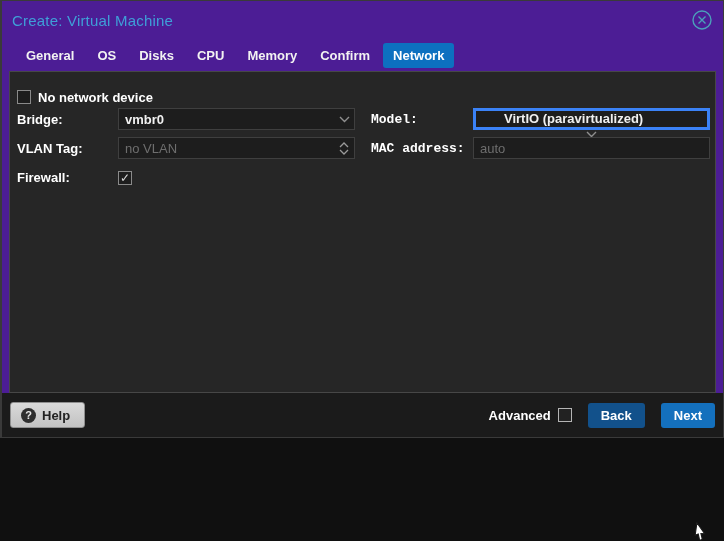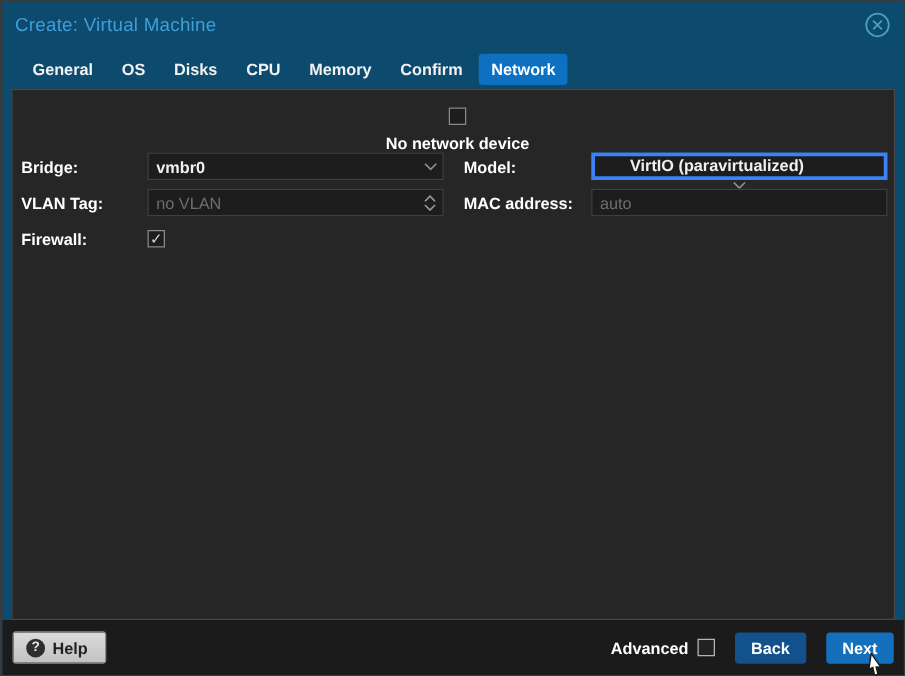--- a/index.html
+++ b/index.html
@@ -3,22 +3,22 @@
 <meta charset="utf-8">
 <style>
   * { box-sizing: border-box; margin: 0; padding: 0; }
   html, body { width: 724px; height: 541px; overflow: hidden; }
   body {
     font-family: "Liberation Sans", sans-serif;
     background: #101010;
   }
   .window {
     position: relative;
-    width: 724px; height: 541px;
-    background: #0c4a6e;
+    width: 724px; height: 438px;
+    background: #4c1d95;
     border: 1px solid #3a3a3a;
     border-left: 2px solid #3a3a3a;
   }
   
   .titlebar {
     position: absolute; top: 0; left: 0; right: 0; height: 38px;
     display: flex; align-items: center;
     padding: 0 10px;
   }
   .title { font-size: 15px; color: #3f9fd8; letter-spacing: .2px; }
@@ -52,24 +52,24 @@
   .form-grid {
     display: grid;
     grid-template-columns: 101px 237px 118px 237px;
     grid-auto-rows: 22px;
     row-gap: 7px;
     align-items: center;
   }
   .field-label {
     color: #ffffff; font-size: 13px; font-weight: bold;
   }
-  .col2-label { padding-left: 16px; }
+  .col2-label { padding-left: 16px; font-family: Liberation Mono, monospace; }
   .checkbox-row {
     display: flex; align-items: center; gap: 7px;
-    height: 22px; margin-bottom: 14px; flex-direction: column;
+    height: 22px; margin-bottom: 0;
   }
   .checkbox {
     width: 14px; height: 14px;
     border: 1px solid #8a8a8a;
     background: #1d1d1d;
     display: inline-flex; align-items: center; justify-content: center;
     font-size: 12px; line-height: 1; color: #d6d6d6;
     cursor: pointer;
     flex: 0 0 auto;
   }

